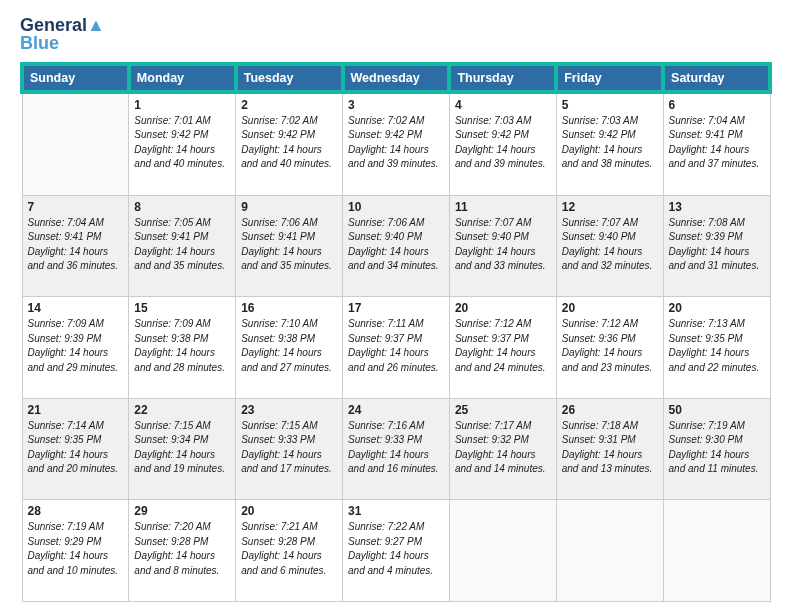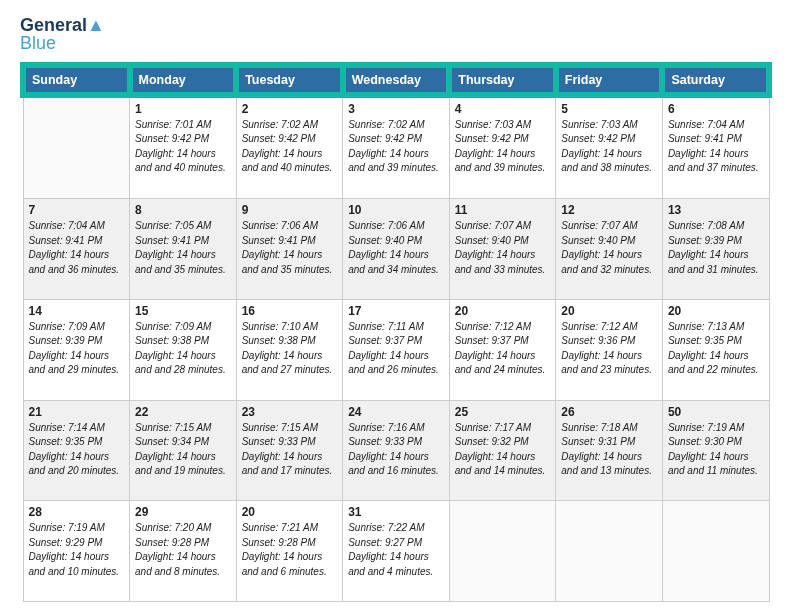--- a/index.html
+++ b/index.html
@@ -48,21 +48,21 @@
       border-collapse: collapse;
       width: 100%;
       table-layout: fixed;
     }
     .calendar th {
       background-color: #2e6da4;
       color: #fff;
       text-align: left;
       padding: 5px 6px;
       font-size: 12.5px;
-      border: 6px solid #14b8a6;
+      border: 4px solid #14b8a6;
     }
     .calendar td {
       border: 1px solid #ccc;
       vertical-align: top;
       padding: 4px 5px;
       font-size: 10.5px;
       color: #222;
       height: 82px;
       background: #fff;
     }
@@ -89,21 +89,21 @@
 <body>
 
 <div class="page">
   <div class="header">
     <div class="logo">
       <div style="display:flex;align-items:center;gap:4px;">
         <div style="font-size:18px;font-weight:bold;color:#1a3a5c;line-height:1.1;">
           General<span style="color:#4a9fd4;">▲</span>
         </div>
       </div>
-      <div style="font-size:18px;font-weight:normal;color:#4a9fd4;line-height:1.0;margin-top:-2px;">Blue</div>
+      <div style="font-size:18px;font-weight:bold;color:#4a9fd4;line-height:1.0;margin-top:-2px;">Blue</div>
     </div>
   </div>
 
   <table class="calendar" id="cal-table">
     <thead>
       <tr id="header-row">
           <th>Sunday</th>
           <th>Monday</th>
           <th>Tuesday</th>
           <th>Wednesday</th>

